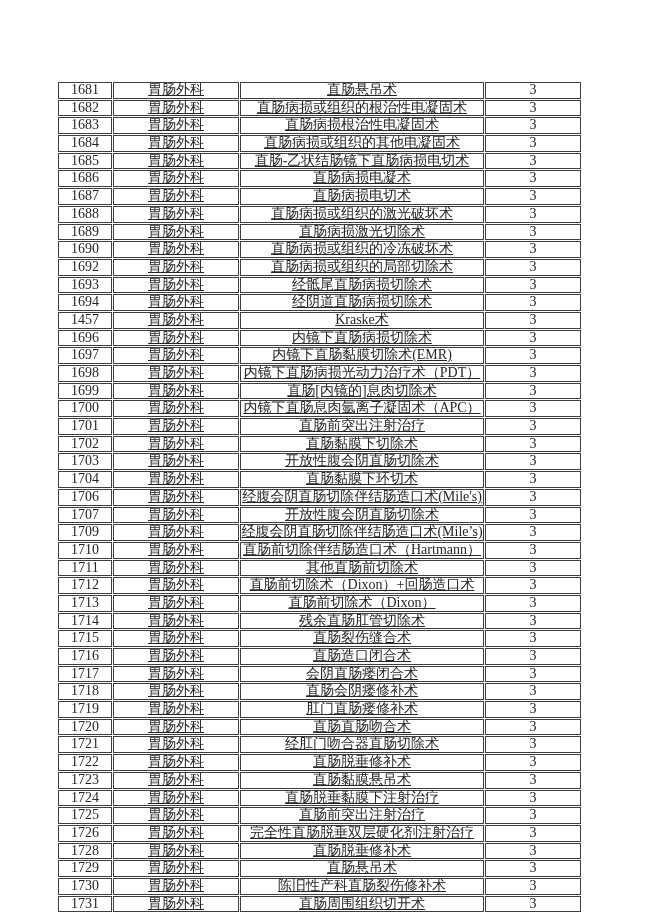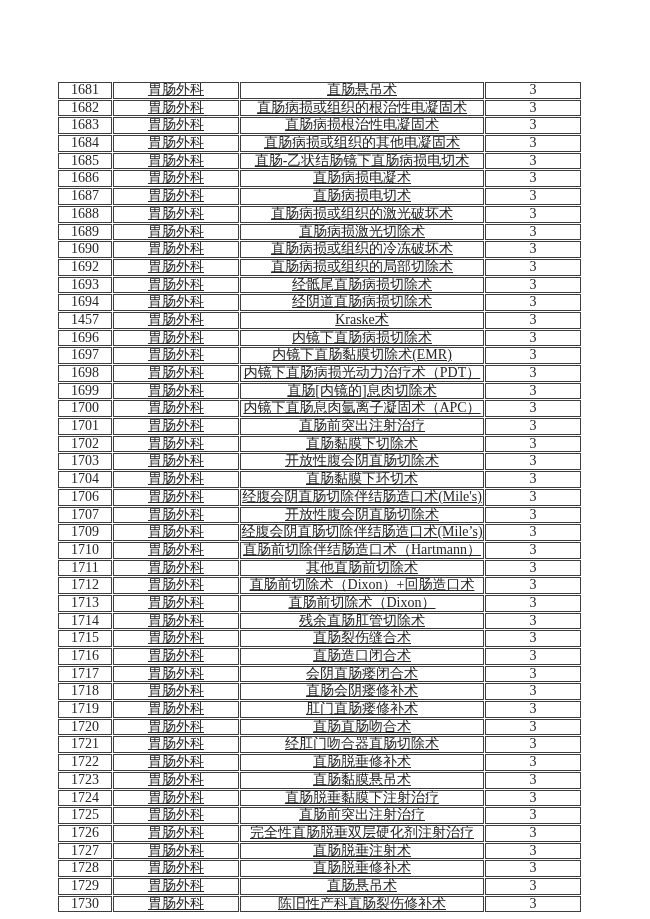--- a/index.html
+++ b/index.html
@@ -307,38 +307,38 @@
     <td class="c-proc underlined">直肠前突出注射治疗</td>
     <td class="c-level">3</td>
   </tr>
         <tr>
     <td class="c-idx">1726</td>
     <td class="c-dept underlined">胃肠外科</td>
     <td class="c-proc underlined">完全性直肠脱垂双层硬化剂注射治疗</td>
     <td class="c-level">3</td>
   </tr>
         <tr>
-    <td class="c-idx">1727</td>
-    <td class="c-dept underlined">胃肠外科</td>
-    <td class="c-proc underlined">直肠脱垂注射术</td>
-    <td class="c-level">3</td>
-  </tr>
-        <tr>
     <td class="c-idx">1728</td>
     <td class="c-dept underlined">胃肠外科</td>
     <td class="c-proc underlined">直肠脱垂修补术</td>
     <td class="c-level">3</td>
   </tr>
         <tr>
     <td class="c-idx">1729</td>
     <td class="c-dept underlined">胃肠外科</td>
     <td class="c-proc underlined">直肠悬吊术</td>
     <td class="c-level">3</td>
   </tr>
         <tr>
     <td class="c-idx">1730</td>
     <td class="c-dept underlined">胃肠外科</td>
     <td class="c-proc underlined">陈旧性产科直肠裂伤修补术</td>
+    <td class="c-level">3</td>
+  </tr>
+        <tr>
+    <td class="c-idx">1731</td>
+    <td class="c-dept underlined">胃肠外科</td>
+    <td class="c-proc underlined">直肠周围组织切开术</td>
     <td class="c-level">3</td>
   </tr>
       </tbody>
   </table>
 </div>
 
 </body></html>

